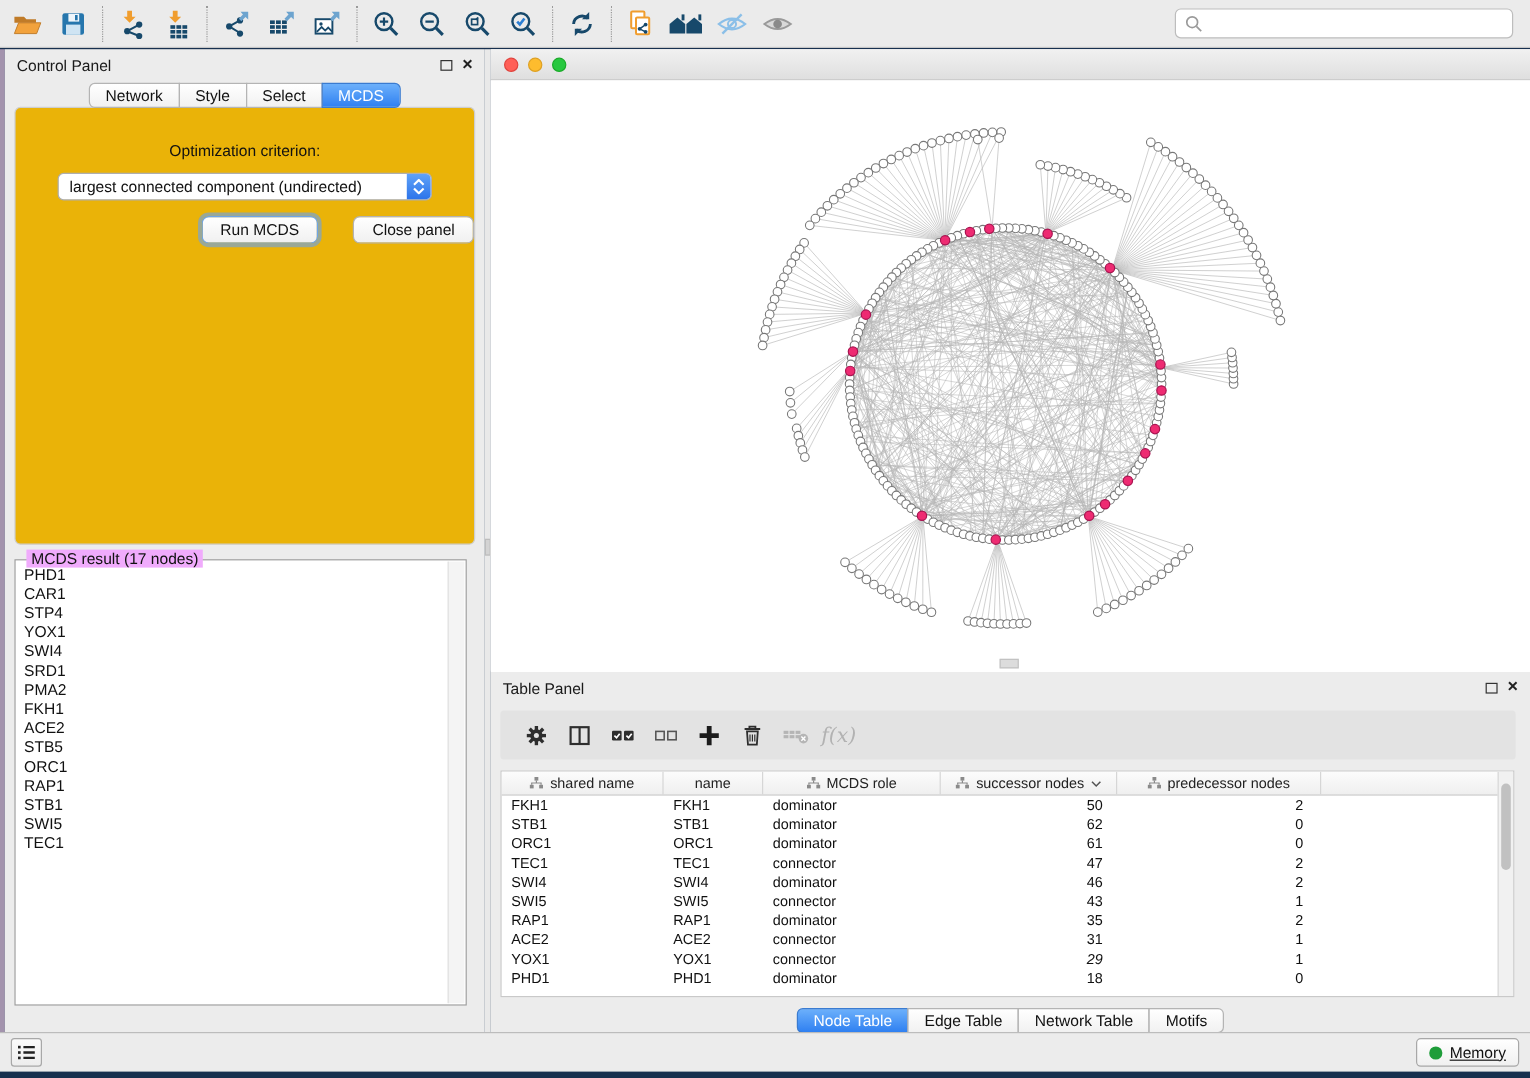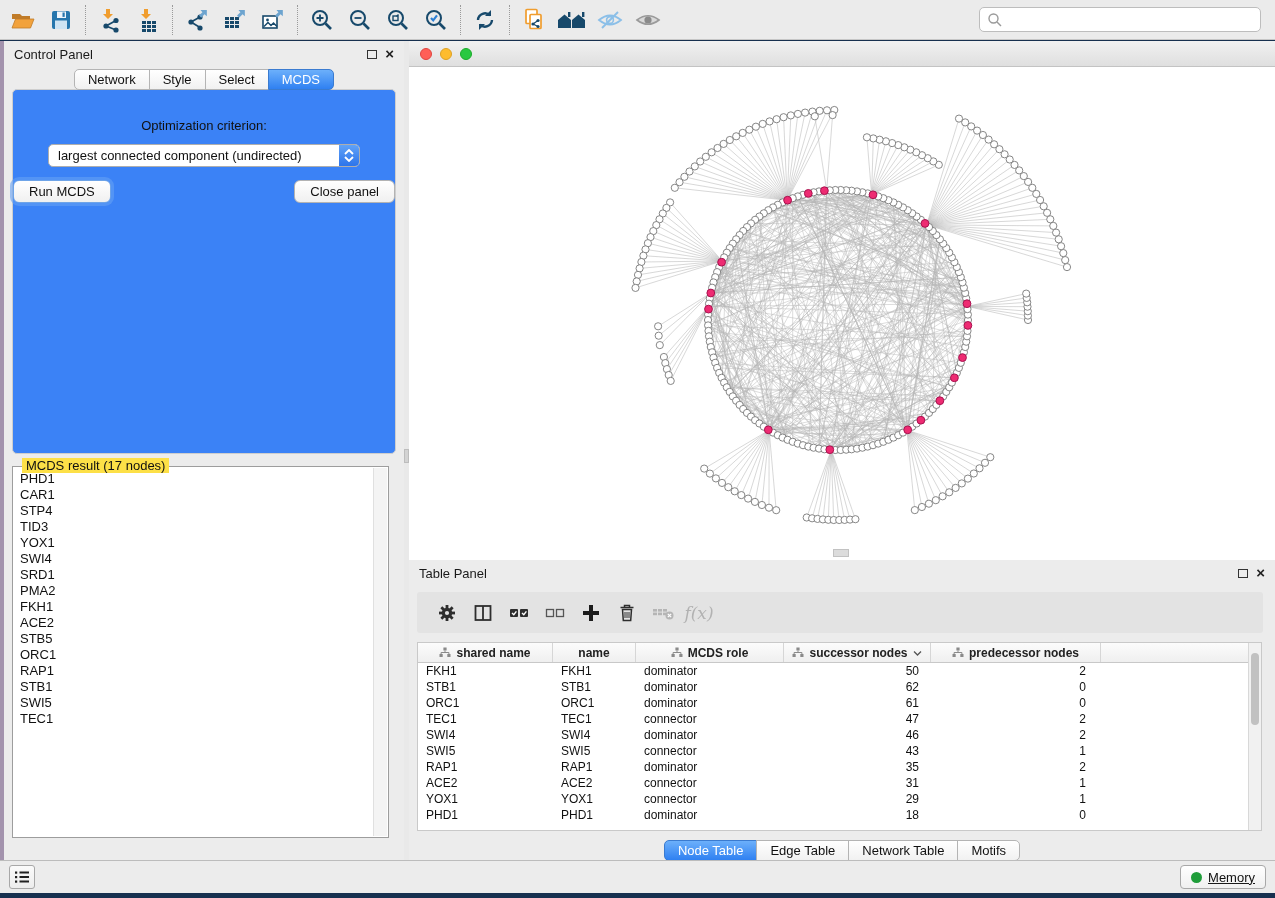--- a/index.html
+++ b/index.html
@@ -21,31 +21,31 @@
   .p-header { height:26px; display:flex; align-items:center; padding:0 10px; }
   .p-title { font-size:13px; color:#1a1a1a; }
   .p-hicons { margin-left:auto; display:flex; align-items:center; gap:8px; }
   .float-ic { width:10px; height:9px; border:1.5px solid #333; }
   .close-ic { font-weight:bold; font-size:15px; color:#222; line-height:10px; }
   .cp-tabs { display:flex; justify-content:center; margin-top:2px; position:relative; z-index:2; }
   .tab { height:21px; padding:2px 13px; background:linear-gradient(#ffffff,#f1f1f1); border:1px solid #b4b4b4; margin-left:-1px; font-size:13px; color:#111; display:flex; align-items:center; }
   .tab:first-child { border-radius:5px 0 0 5px; margin-left:0; }
   .tab:last-child { border-radius:0 5px 5px 0; }
   .tab.active { background:linear-gradient(#6cb0fb,#2f80f1); border-color:#3a7bd0; color:#fff; }
-  .cp-box { position:absolute; left:8px; right:8px; top:48px; height:365px; background:#3b82f6; border:1px solid #cecece; border-radius:5px; z-index:1; }
+  .cp-box { position:absolute; left:8px; right:8px; top:48px; height:365px; background:#eab308; border:1px solid #cecece; border-radius:5px; z-index:1; }
   .crit-label { text-align:center; margin-top:28px; font-size:13px; color:#111; }
   .combo-row { display:flex; justify-content:center; margin-top:11px; }
   .combo { width:312px; height:23px; background:#fff; border:1px solid #aeaeae; border-radius:5px; display:flex; align-items:center; overflow:hidden; }
   .combo-text { flex:1; padding-left:9px; font-size:13px; color:#111; white-space:nowrap; }
   .combo-step { width:20px; height:23px; background:linear-gradient(#62a4f8,#2a72ea); border-radius:0 4px 4px 0; display:flex; flex-direction:column; align-items:center; justify-content:center; gap:1px; }
-  .btn-row { display:flex; justify-content:space-between; gap:4px; margin-top:13px; }
+  .btn-row { display:flex; justify-content:flex-end; gap:29px; margin-top:13px; }
   .pbtn { height:23px; padding:0 15px; background:linear-gradient(#ffffff,#f0f0f0); border:1px solid #b3b3b3; border-radius:6px; font-size:13px; color:#111; display:flex; align-items:center; font-family:inherit; }
   .pbtn.focused { box-shadow:0 0 0 3px rgba(100,160,245,.6); border-color:#6ea4e8; }
   .fieldset { position:absolute; left:8px; width:377px; top:425px; height:372px; border:1px solid #9d9d9d; background:#fff; }
-  .fieldset .legend { position:absolute; top:-9px; left:9px; background:#fde047; padding:0 4px; font-size:13px; color:#111; }
+  .fieldset .legend { position:absolute; top:-9px; left:9px; background:#f0abfc; padding:0 4px; font-size:13px; color:#111; }
   .mcds-list { position:absolute; left:1px; right:15px; top:4px; bottom:1px; overflow:hidden; }
   .mcds-item { font-size:13px; line-height:16px; padding-left:6px; color:#111; }
   .mcds-scroll { position:absolute; right:1px; top:1px; bottom:1px; width:14px; background:#f4f4f4; border-left:1px solid #e0e0e0; }
 
   
   .vsplit { position:absolute; left:404px; top:41px; width:5px; height:819px; background:#e9e9e9; }
   .vsplit .handle { position:absolute; left:0; top:408px; width:5px; height:14px; background:#d3d3d3; border:1px solid #bdbdbd; }
 
   
   .netpanel { position:absolute; left:409px; top:41px; width:866px; height:519px; background:#fff; }
@@ -63,21 +63,21 @@
   .nodeW { fill:#ffffff; stroke:#787878; stroke-width:0.9; }
   .nodeP { stroke:#a81350; stroke-width:1; }
 
   
   .tpanel { position:absolute; left:409px; top:560px; width:866px; height:300px; background:#ececec; }
   .tp-toolbar { margin:6px 12px 0 8px; height:41px; background:#e3e3e3; border-radius:3px; display:flex; align-items:center; gap:0; padding-left:12px; }
   .tp-tbtn { width:36px; height:34px; display:flex; align-items:center; justify-content:center; }
   .fx { font-family:"DejaVu Serif","Liberation Serif",serif; font-style:italic; font-size:17px; color:#b2b2b2; }
   .tablewrap { position:absolute; left:8px; right:13px; top:82px; height:189px; background:#fff; border:1px solid #c9c9c9; overflow:hidden; }
   .thead { display:flex; height:20px; background:linear-gradient(#fcfcfc,#efefef); border-bottom:1px solid #c8c8c8; }
-  .th { display:flex; align-items:center; justify-content:center; gap:5px; border-right:1px solid #d6d6d6; font-size:12px; color:#222; overflow:hidden;font-weight:bold; }
+  .th { display:flex; align-items:center; justify-content:center; gap:5px; border-right:1px solid #d6d6d6; font-size:12px; color:#222; overflow:hidden; }
   .trow { display:flex; height:16px; align-items:center; }
   .td { font-size:12px; color:#111; white-space:nowrap; overflow:hidden; }
   .td.left { padding-left:8px; text-align:left; }
   .td.right { text-align:right; }
   .tscroll { position:absolute; right:0; top:0; bottom:0; width:13px; background:#f1f1f1; border-left:1px solid #d8d8d8; }
   .tthumb { position:absolute; left:2px; right:2px; top:10px; height:72px; background:#c1c1c1; border-radius:5px; }
   .tp-tabs { position:absolute; left:0; right:0; top:280px; display:flex; justify-content:center; }
 
   
   .statusbar { position:absolute; left:0; right:0; bottom:5px; height:33px; background:#ececec; border-top:1px solid #bcbcbc; display:flex; align-items:center; padding:0 9px;text-decoration:underline; }
@@ -278,21 +278,20 @@
       <button class="pbtn focused">Run MCDS</button>
       <button class="pbtn">Close panel</button>
     </div>
   </div>
   <div class="fieldset">
     <span class="legend">MCDS result (17 nodes)</span>
     <div class="mcds-list" id="mcds-list">
         <div class="mcds-item">PHD1</div>
         <div class="mcds-item">CAR1</div>
         <div class="mcds-item">STP4</div>
-        <div class="mcds-item">TID3</div>
         <div class="mcds-item">YOX1</div>
         <div class="mcds-item">SWI4</div>
         <div class="mcds-item">SRD1</div>
         <div class="mcds-item">PMA2</div>
         <div class="mcds-item">FKH1</div>
         <div class="mcds-item">ACE2</div>
         <div class="mcds-item">STB5</div>
         <div class="mcds-item">ORC1</div>
         <div class="mcds-item">RAP1</div>
         <div class="mcds-item">STB1</div>
@@ -1384,21 +1383,21 @@
           <div class="td left" style="width: 135px;">ACE2</div>
           <div class="td left" style="width: 83px;">ACE2</div>
           <div class="td left" style="width: 148px;">connector</div>
           <div class="td right" style="width: 147px; padding-right: 12px;">31</div>
           <div class="td right" style="width: 170px; padding-right: 15px;">1</div>
         </div>
         <div class="trow">
           <div class="td left" style="width: 135px;">YOX1</div>
           <div class="td left" style="width: 83px;">YOX1</div>
           <div class="td left" style="width: 148px;">connector</div>
-          <div class="td right" style="width: 147px; padding-right: 12px;">29</div>
+          <div class="td right" style="width: 147px; padding-right: 12px; font-style: italic;">29</div>
           <div class="td right" style="width: 170px; padding-right: 15px;">1</div>
         </div>
         <div class="trow">
           <div class="td left" style="width: 135px;">PHD1</div>
           <div class="td left" style="width: 83px;">PHD1</div>
           <div class="td left" style="width: 148px;">dominator</div>
           <div class="td right" style="width: 147px; padding-right: 12px;">18</div>
           <div class="td right" style="width: 170px; padding-right: 15px;">0</div>
         </div>
       </div>

